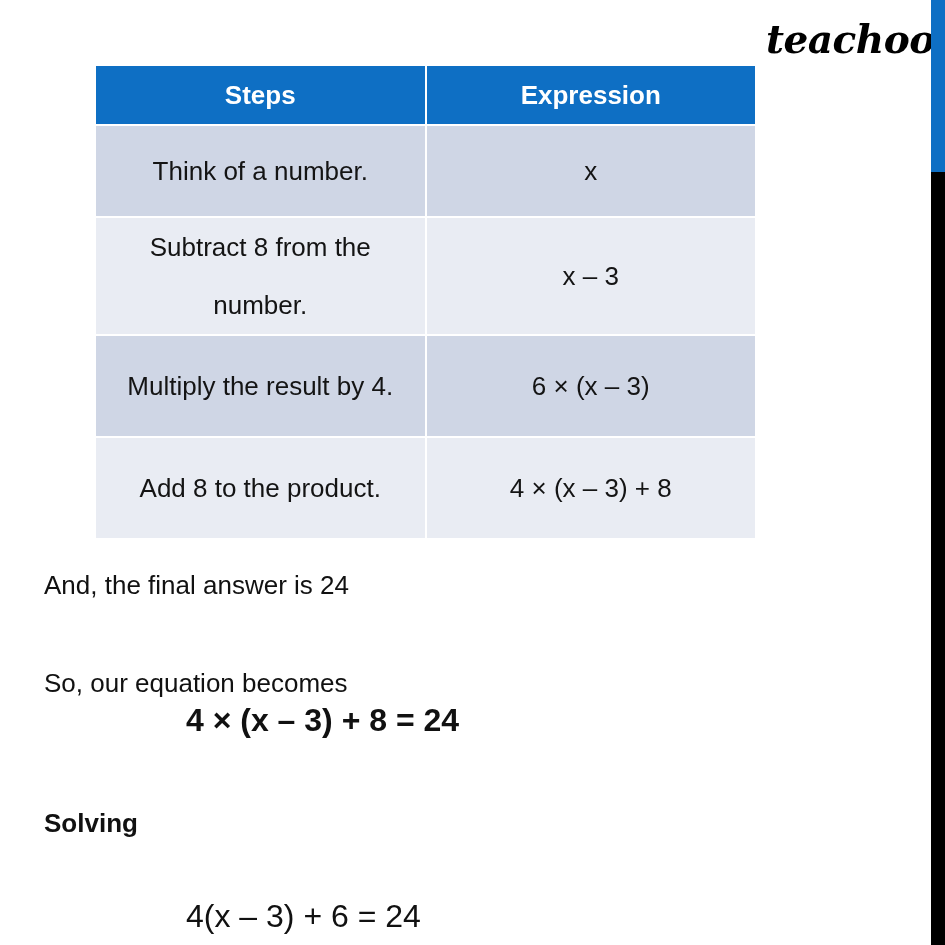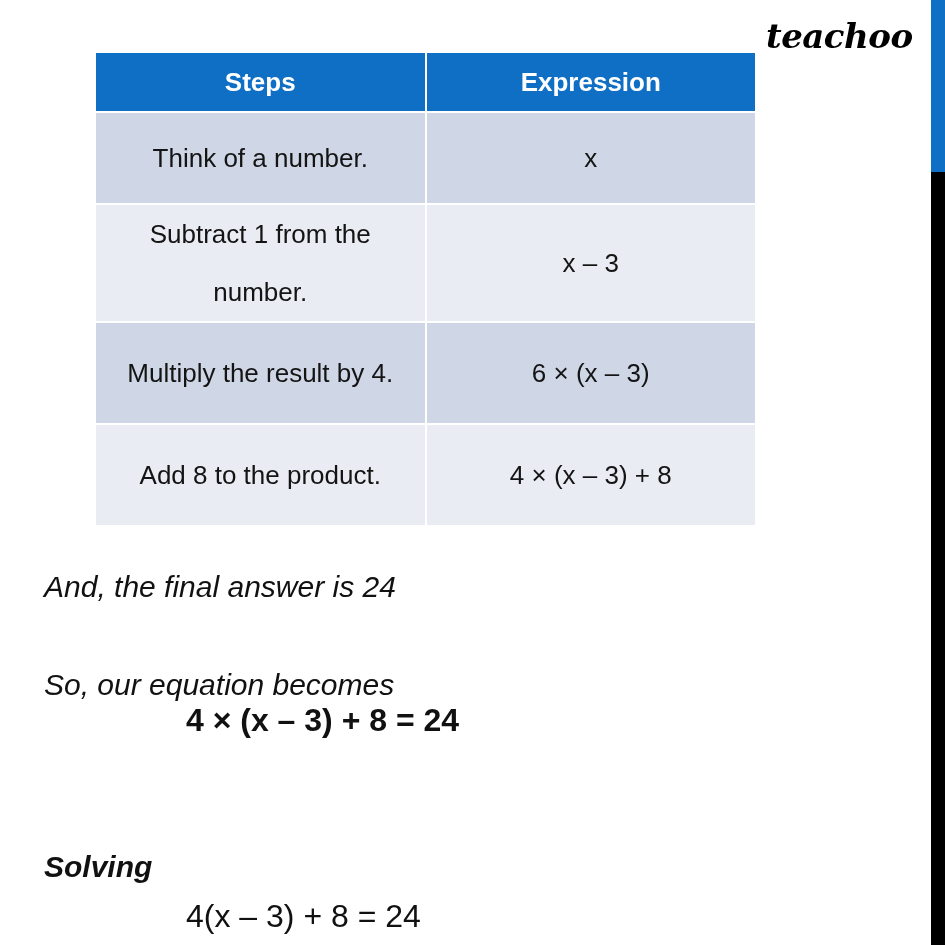--- a/index.html
+++ b/index.html
@@ -2,46 +2,46 @@
 <html><head>
 <meta charset="utf-8">
 <style>
   * { box-sizing: border-box; margin: 0; padding: 0; }
   html, body { width: 945px; height: 945px; overflow: hidden; background: #ffffff; }
   body { position: relative; font-family: "Liberation Sans", "DejaVu Sans", sans-serif; color: #111111; }
 
   .logo {
     position: absolute; left: 766px; top: 16px;
     font-family: "DejaVu Serif", serif; font-style: italic; font-weight: bold;
-    font-size: 34px; color: #000000; letter-spacing: -0.5px;
+    font-size: 39px; color: #000000; letter-spacing: -0.5px;
   }
 
   .sidebar-blue { position: absolute; left: 931px; top: 0; width: 14px; height: 172px; background: #0e6fc4; }
   .sidebar-black { position: absolute; left: 931px; top: 172px; width: 14px; height: 773px; background: #000000; }
 
   .steps-table {
-    position: absolute; left: 94px; top: 51px; width: 663px;
+    position: absolute; left: 94px; top: 64px; width: 663px;
     border-collapse: collapse; table-layout: fixed;
   }
   .steps-table th, .steps-table td {
     border: 2px solid #ffffff; text-align: center; vertical-align: middle;
     font-size: 26px; color: #141414;
   }
   .steps-table th {
     background: #0e6fc4; color: #ffffff; font-weight: bold; height: 60px; font-size: 26px;
   }
   .steps-table td { padding: 0 8px; line-height: 58px; }
   .row-dark td { background: #cfd6e5; }
   .row-light td { background: #e9ecf3; }
   .r1 td { height: 92px; }
   .r2 td { height: 118px; }
   .r3 td { height: 102px; }
   .r4 td { height: 102px; }
 
-  .text-line { position: absolute; left: 44px; font-size: 30px; color: #111111; font-style: italic; }
+  .text-line { position: absolute; left: 44px; font-size: 26px; color: #111111; }
   .eq { position: absolute; left: 186px; font-size: 32px; color: #111111; }
   .bold { font-weight: bold; }
 </style>
 </head>
 <body>
 
 <div class="logo">teachoo</div>
 <div class="sidebar-blue"></div>
 <div class="sidebar-black"></div>
 
@@ -51,31 +51,31 @@
       <th>Steps</th>
       <th>Expression</th>
     </tr>
   </thead>
   <tbody>
     <tr class="row-dark r1">
       <td>Think of a number.</td>
       <td>x</td>
     </tr>
     <tr class="row-light r2">
-      <td style="padding:0 40px;">Subtract 1 from the number.</td>
+      <td style="padding:0 40px;">Subtract 8 from the number.</td>
       <td>x – 3</td>
     </tr>
     <tr class="row-dark r3">
       <td>Multiply the result by 4.</td>
       <td>6 × (x – 3)</td>
     </tr>
     <tr class="row-light r4">
       <td>Add 8 to the product.</td>
       <td>4 × (x – 3) + 8</td>
     </tr>
   </tbody>
 </table>
 
 <div class="text-line" style="top:570px;">And, the final answer is 24</div>
 <div class="text-line" style="top:668px;">So, our equation becomes</div>
 <div class="eq bold" style="top:702px;">4 × (x – 3) + 8 = 24</div>
-<div class="text-line bold" style="top:850px;">Solving</div>
-<div class="eq" style="top:898px;">4(x – 3) + 8 = 24</div>
+<div class="text-line bold" style="top:808px;">Solving</div>
+<div class="eq" style="top:898px;">4(x – 3) + 6 = 24</div>
 
 </body></html>

